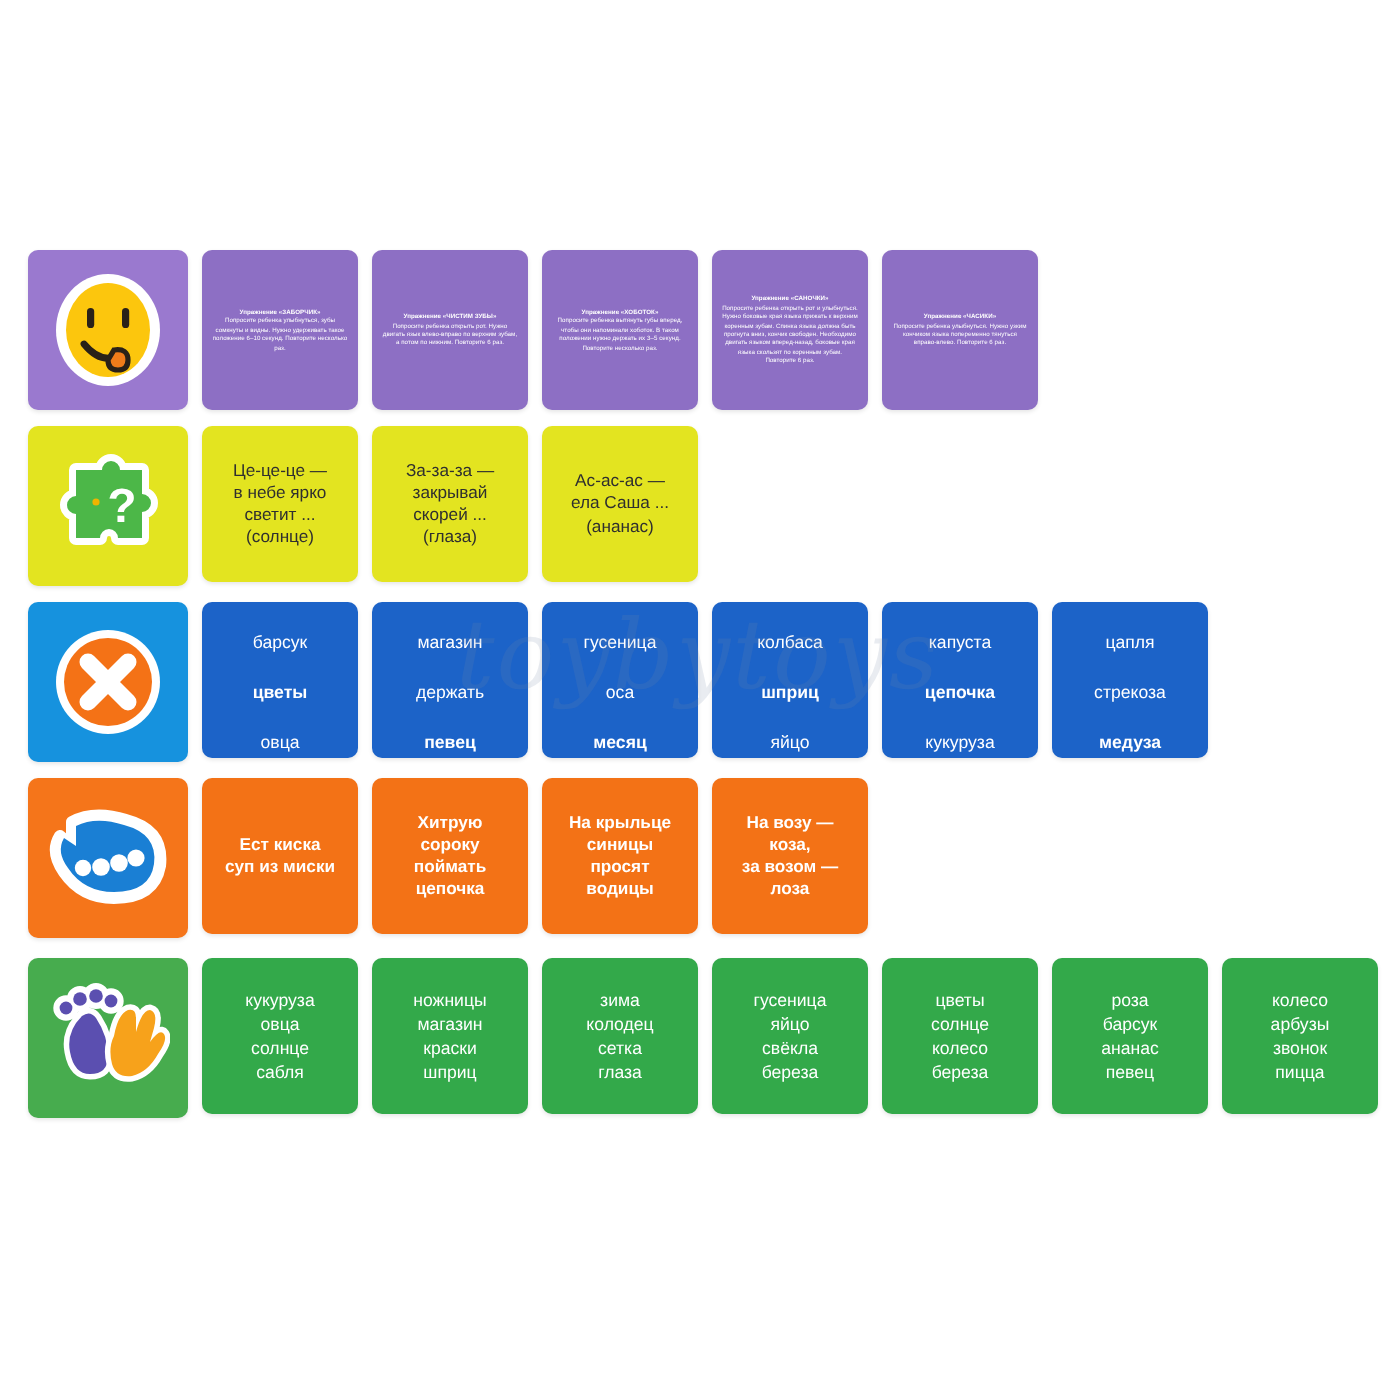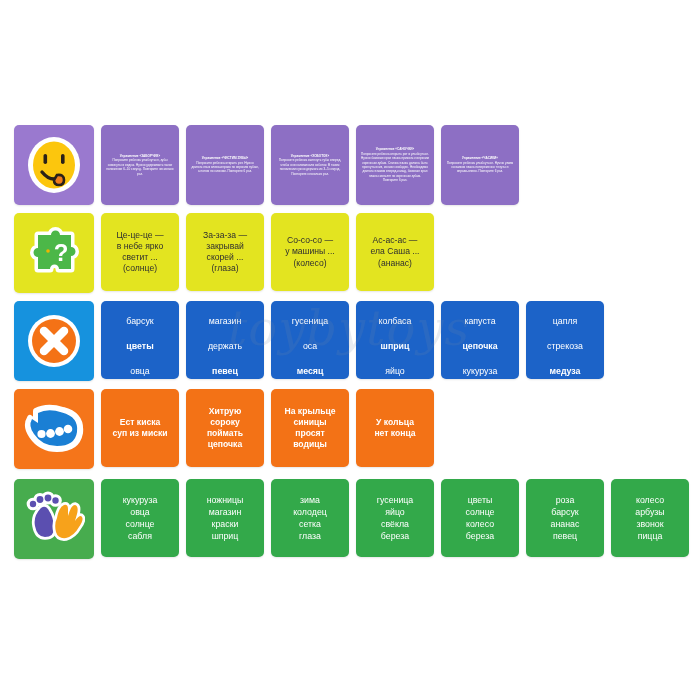--- a/index.html
+++ b/index.html
@@ -189,25 +189,20 @@
 светит ...
 (солнце)</span>
     </div>
     <div class="card">
       <span class="txt">За-за-за —
 закрывай
 скорей ...
 (глаза)</span>
     </div>
     <div class="card">
-      <span class="txt">Со-со-со —
-у машины ...
-(колесо)</span>
-    </div>
-    <div class="card">
       <span class="txt">Ас-ас-ас —
 ела Саша ...
 (ананас)</span>
     </div>
   </div>
 
   <div class="row row3 rowpad">
 
     <div class="card icon-card">
       <div class="icon-wrap">
@@ -293,22 +288,24 @@
 поймать
 цепочка</span>
     </div>
     <div class="card">
       <span class="txt">На крыльце
 синицы
 просят
 водицы</span>
     </div>
     <div class="card">
-      <span class="txt">У кольца
-нет конца</span>
+      <span class="txt">На возу —
+коза,
+за возом —
+лоза</span>
     </div>
   </div>
 
   <div class="row row5 rowpad">
 
     <div class="card icon-card">
       <div class="icon-wrap">
         <svg width="62" height="58" viewBox="0 0 62 58">
           <g stroke="#ffffff" stroke-width="5.5" stroke-linejoin="round" fill="#ffffff">
             <path d="M18 18 Q10 26 12 36 Q14 47 22 47 Q31 47 31 38 Q31 28 25 19 Q22 15 18 18 Z"></path>

